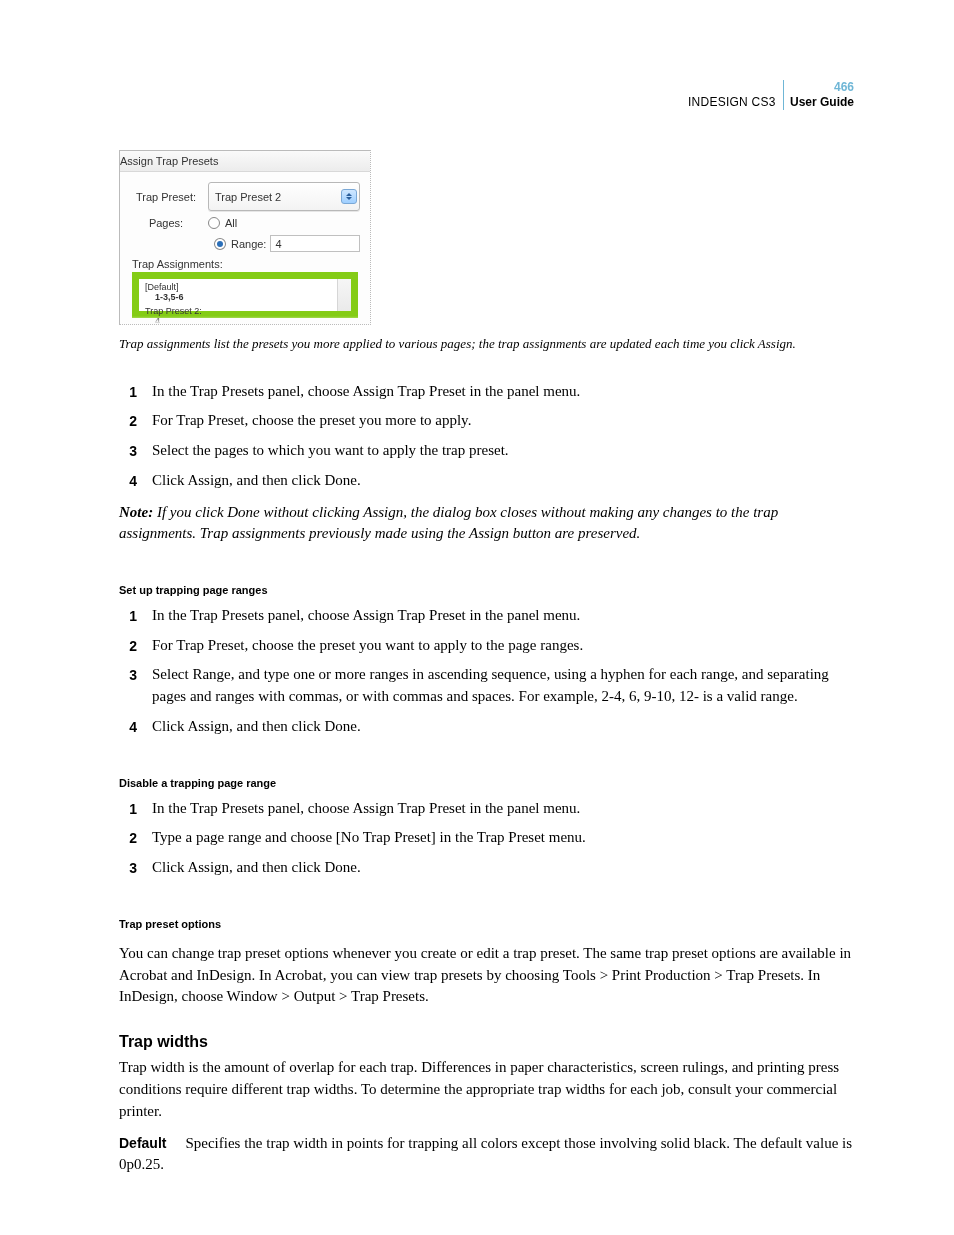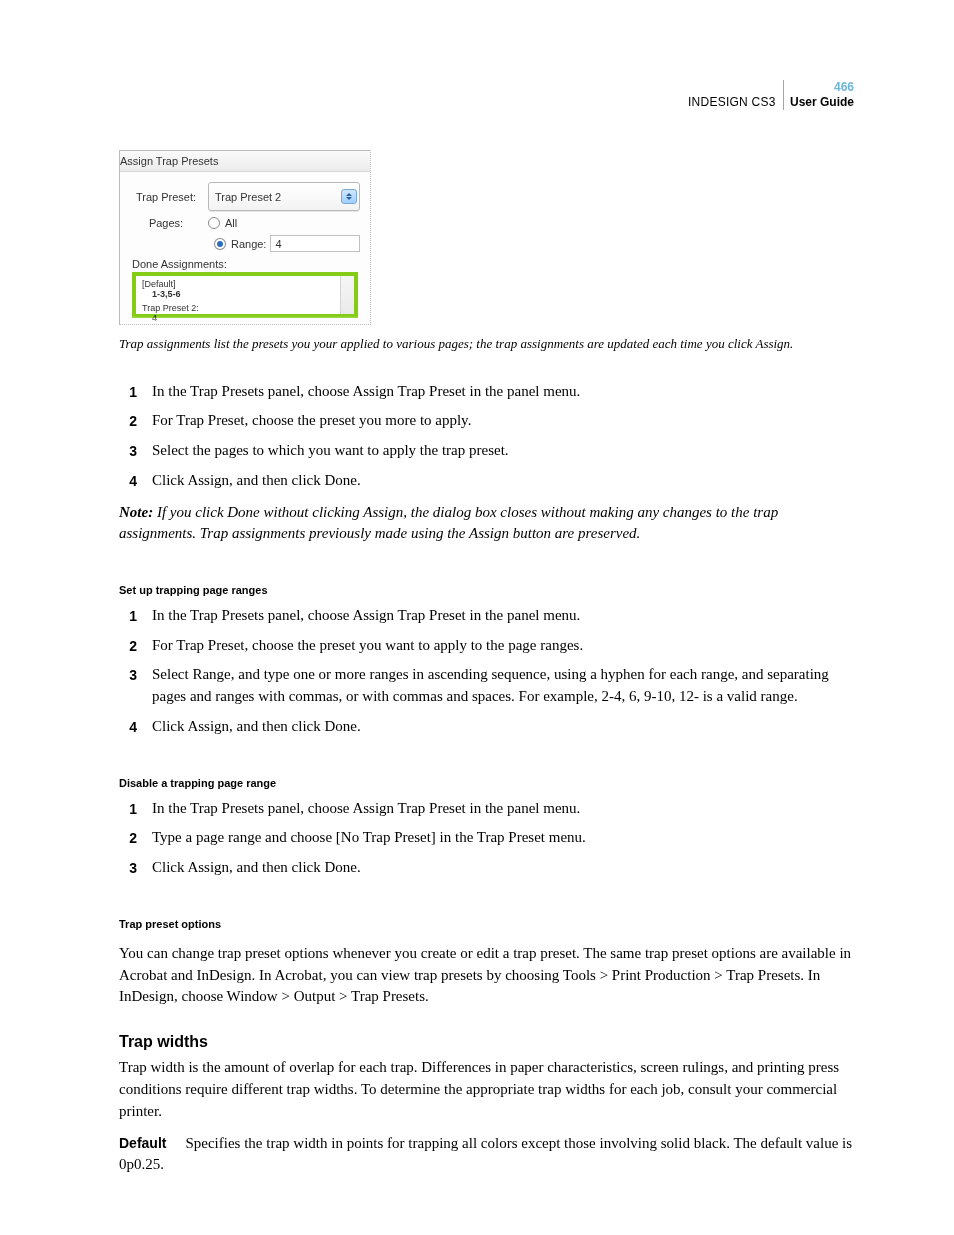--- a/index.html
+++ b/index.html
@@ -87,21 +87,21 @@
     margin-right:5px;display:inline-flex;align-items:center;justify-content:center;
     background:#fff;
   }
   .radio.checked:after{content:"";width:6px;height:6px;border-radius:50%;background:#2b6fb8;}
   .dinput{
     border:1px solid #c0c0c0; background:#fff; height:17px; width:90px;
     padding:0 4px; font-size:11px; display:inline-flex; align-items:center;
   }
   .section-label{ font-size:11px; margin:6px 0 2px 2px;}
   .assignments{
-    border:4px solid #84cc16; background:#fff;
+    border:7px solid #84cc16; background:#fff;
     margin: 0 2px 0 2px;
     height:46px;
     position:relative;
     overflow:visible;
   }
   .assignments-inner{ padding:3px 6px; font-size:9px; line-height:1.15;}
   .assignments-inner .name{}
   .assignments-inner .pages{ padding-left:10px; margin-bottom:3px;font-weight:bold;}
   .assign-scroll{
     position:absolute; right:0; top:0; bottom:0; width:14px;
@@ -182,34 +182,34 @@
         <div class="drow">
           <div class="dlabel">Pages:</div>
           <span class="radio"></span>
           <span>All</span>
         </div>
         <div class="radio-row radio-col">
           <span class="radio checked"></span>
           <span style="margin-right:4px">Range:</span>
           <span class="dinput">4</span>
         </div>
-        <div class="section-label">Done Assignments:</div>
+        <div class="section-label">Trap Assignments:</div>
         <div class="assignments">
           <div class="assignments-inner">
             <div class="name">[Default]</div>
             <div class="pages">1-3,5-6</div>
             <div class="name">Trap Preset 2:</div>
             <div class="pages">4</div>
           </div>
           <div class="assign-scroll"></div>
         </div>
       </div>
       <div class="dialog-fade"></div>
     </div>
-    <div class="caption">Trap assignments list the presets you your applied to various pages; the trap assignments are updated each time you click Assign.</div>
+    <div class="caption">Trap assignments list the presets you more applied to various pages; the trap assignments are updated each time you click Assign.</div>
   </div>
 
   <div class="content">
 
     <div class="ol">
       <div class="li">
           <div class="num">1</div>
           <div class="txt">In the Trap Presets panel, choose Assign Trap Preset in the panel menu.</div>
         </div>
       <div class="li">

